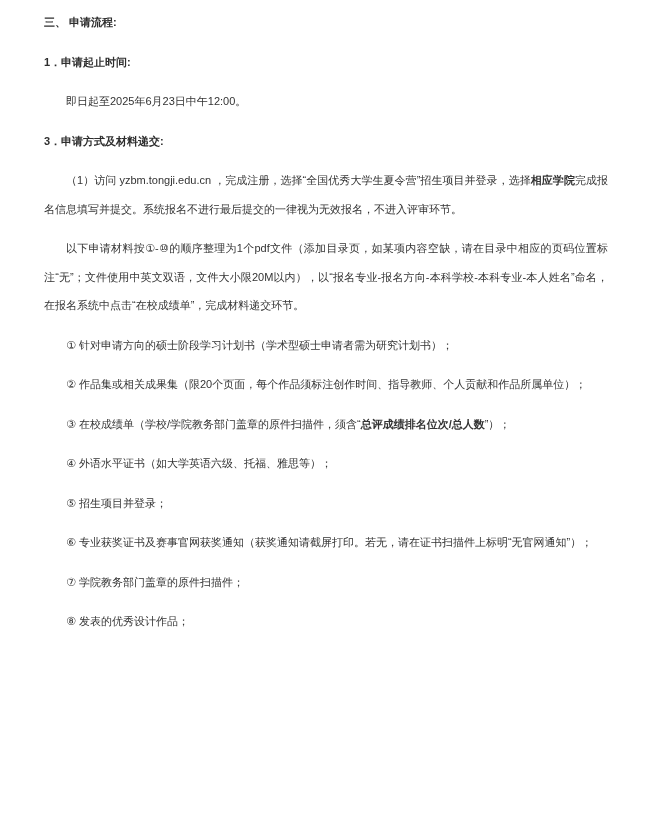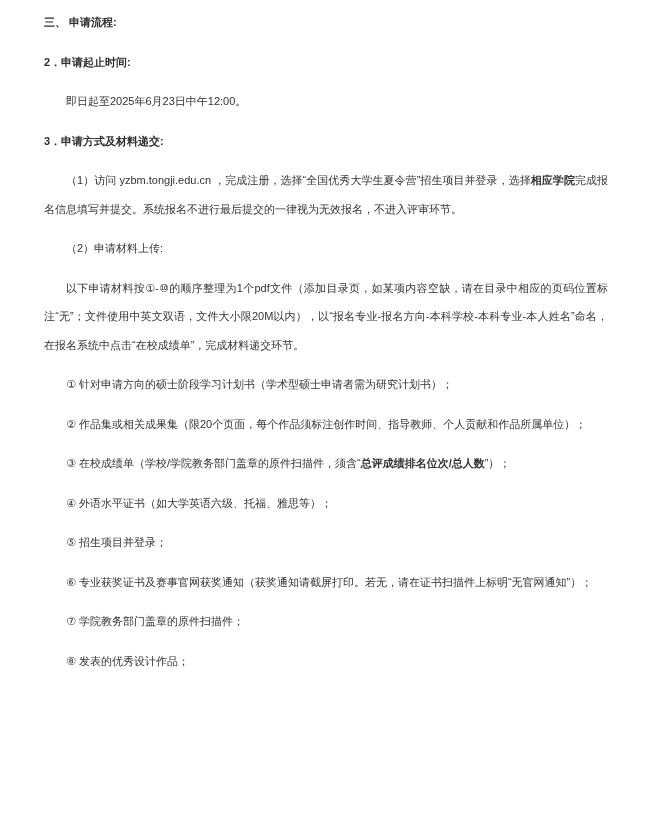--- a/index.html
+++ b/index.html
@@ -42,25 +42,24 @@
   .seg-bold {
     font-weight: bold;
   }
 </style>
 </head>
 <body>
 
 <div class="doc-page">
   <div id="doc-body">
       <p class="para heading"><span class="seg-bold">三、 申请流程:</span></p>
-      <p class="para heading"><span class="seg-bold">2．申请起止时间:</span></p>
+      <p class="para heading"><span class="seg-bold">1．申请起止时间:</span></p>
       <p class="para body"><span>即日起至2025年6月23日中午12:00。</span></p>
       <p class="para heading"><span class="seg-bold">3．申请方式及材料递交:</span></p>
       <p class="para body"><span>（1）访问 yzbm.tongji.edu.cn ，完成注册，选择“全国优秀大学生夏令营”招生项目并登录，选择</span><span class="seg-bold">相应学院</span><span>完成报名信息填写并提交。系统报名不进行最后提交的一律视为无效报名，不进入评审环节。</span></p>
-      <p class="para body"><span>（2）申请材料上传:</span></p>
       <p class="para body"><span>以下申请材料按①-⑩的顺序整理为1个pdf文件（添加目录页，如某项内容空缺，请在目录中相应的页码位置标注“无”；文件使用中英文双语，文件大小限20M以内），以“报名专业-报名方向-本科学校-本科专业-本人姓名”命名，在报名系统中点击“在校成绩单”，完成材料递交环节。</span></p>
       <p class="para body"><span>① 针对申请方向的硕士阶段学习计划书（学术型硕士申请者需为研究计划书）；</span></p>
       <p class="para body"><span>② 作品集或相关成果集（限20个页面，每个作品须标注创作时间、指导教师、个人贡献和作品所属单位）；</span></p>
       <p class="para body"><span>③ 在校成绩单（学校/学院教务部门盖章的原件扫描件，须含“</span><span class="seg-bold">总评成绩排名位次/总人数</span><span>”）；</span></p>
       <p class="para body"><span>④ 外语水平证书（如大学英语六级、托福、雅思等）；</span></p>
       <p class="para body"><span>⑤ 招生项目并登录；</span></p>
       <p class="para body"><span>⑥ 专业获奖证书及赛事官网获奖通知（获奖通知请截屏打印。若无，请在证书扫描件上标明“无官网通知”）；</span></p>
       <p class="para body"><span>⑦ 学院教务部门盖章的原件扫描件；</span></p>
       <p class="para body"><span>⑧ 发表的优秀设计作品；</span></p>
     </div>

